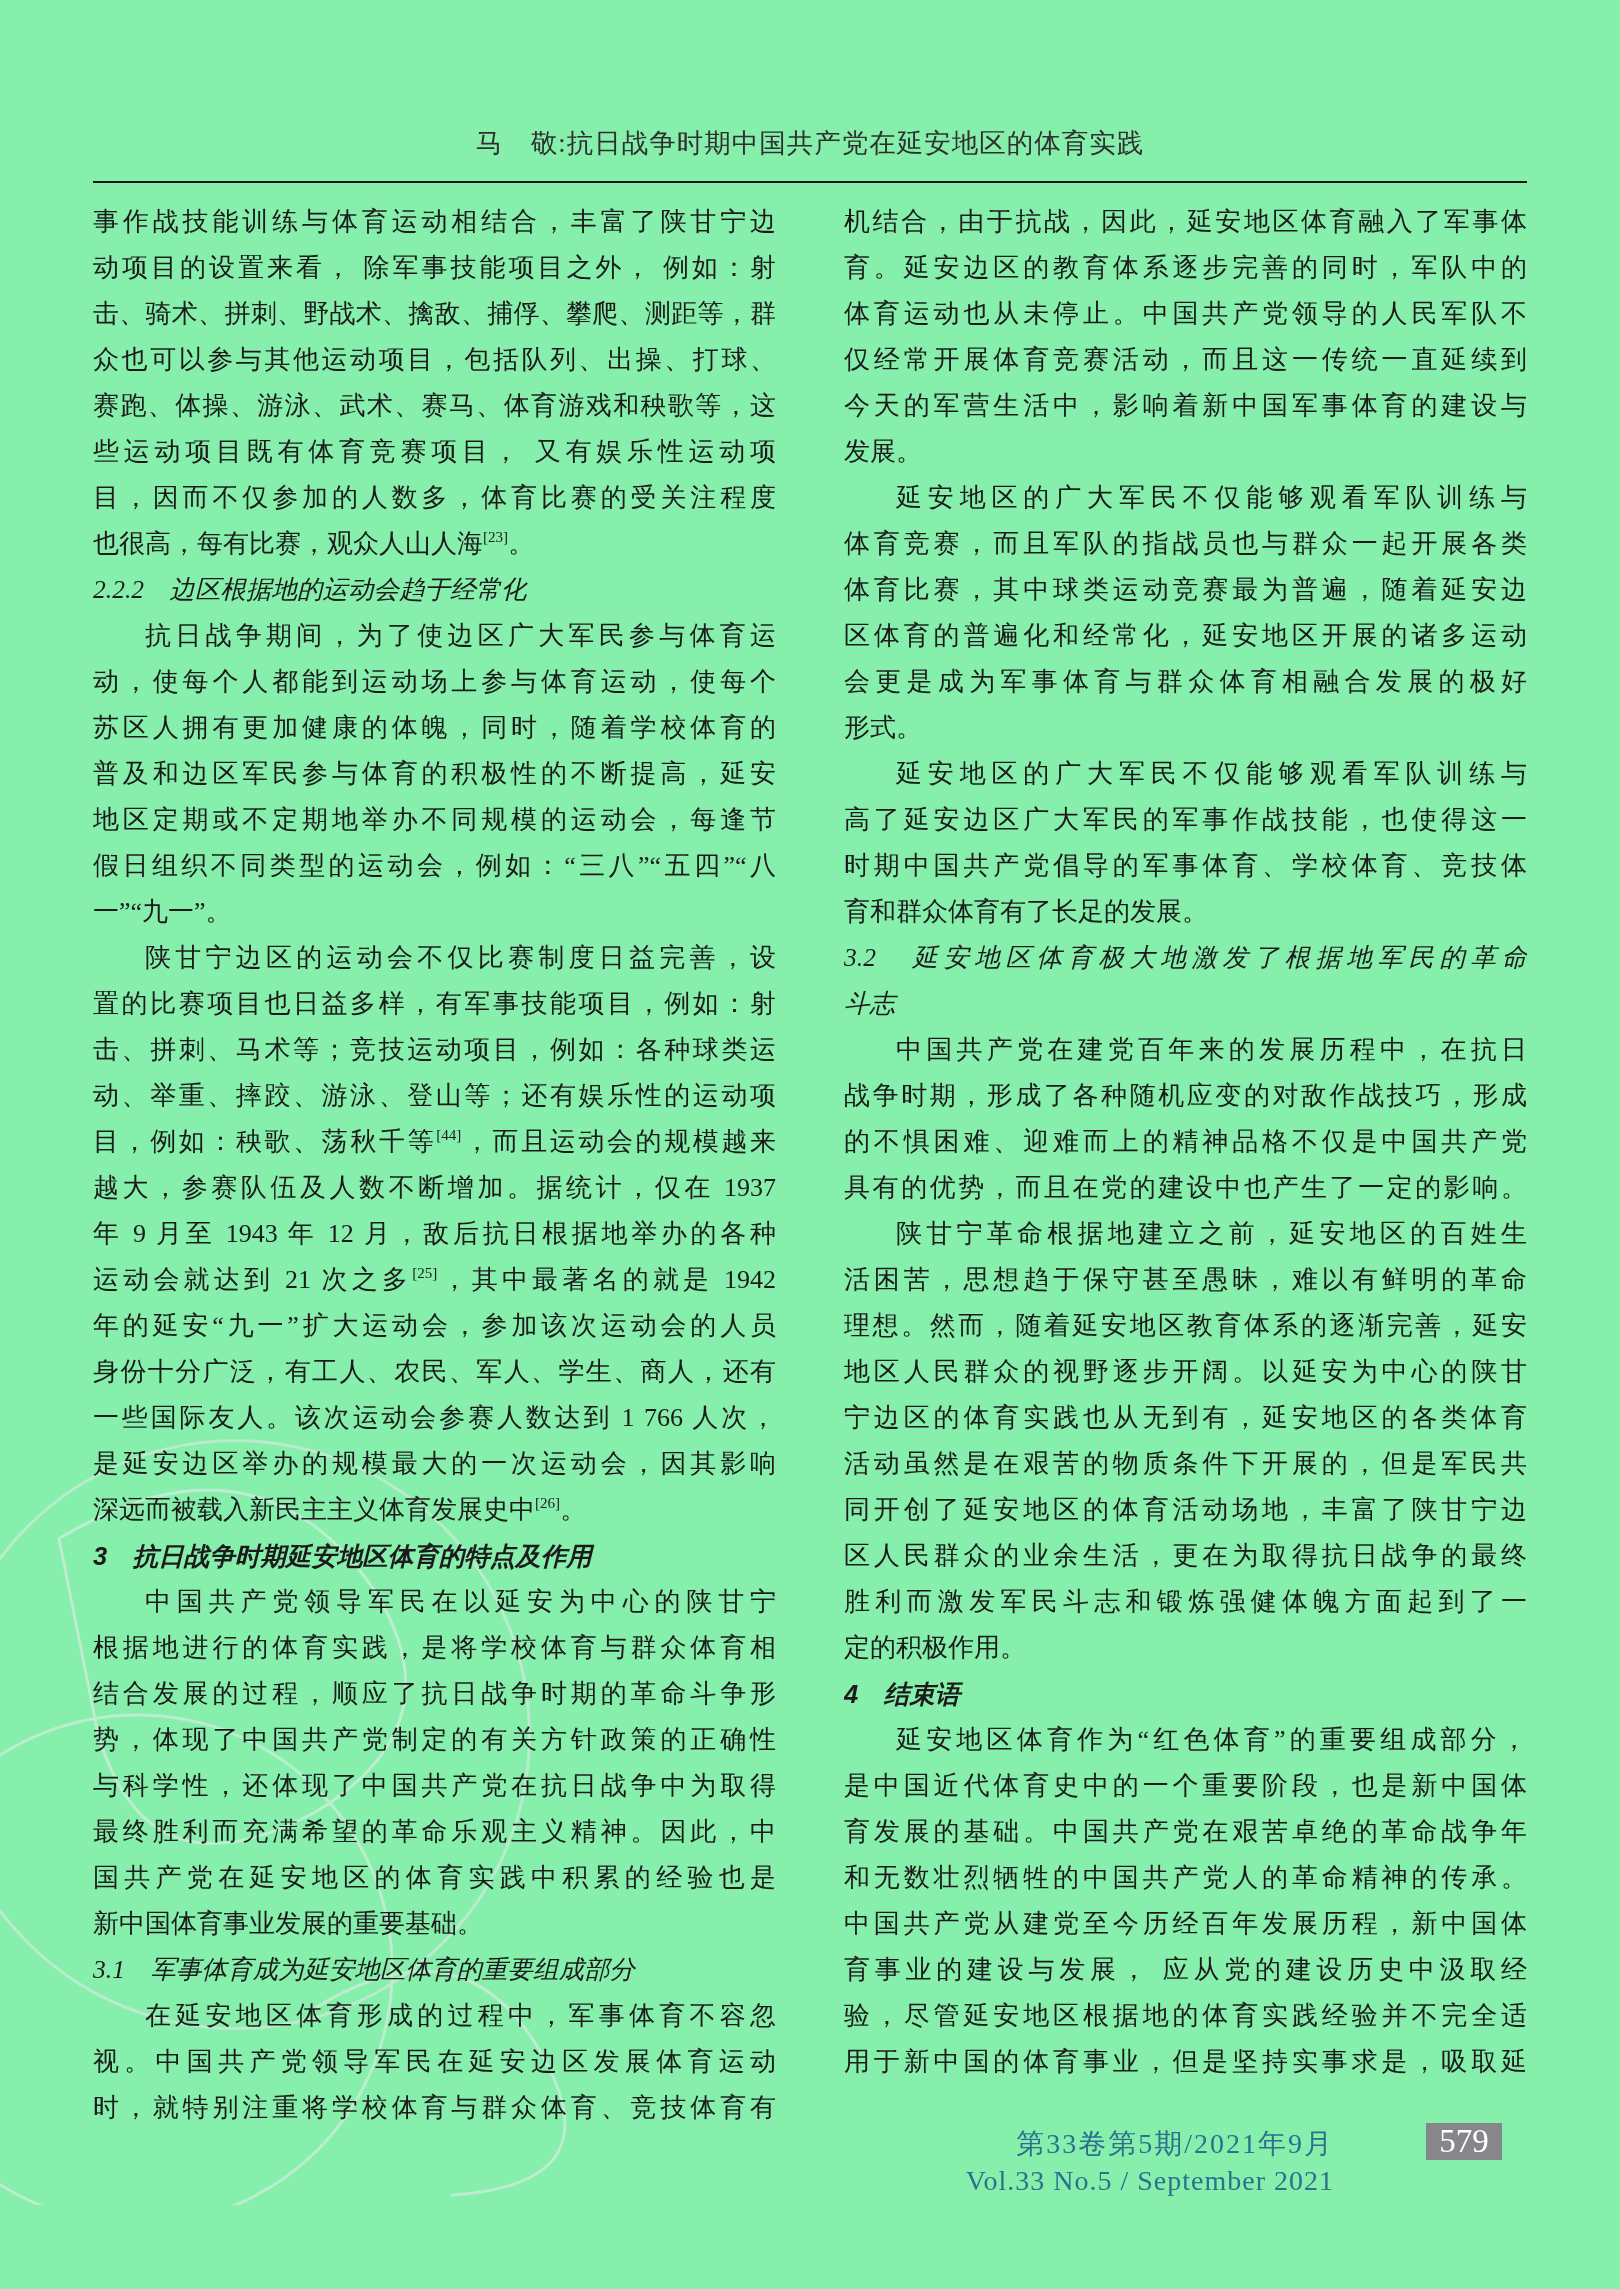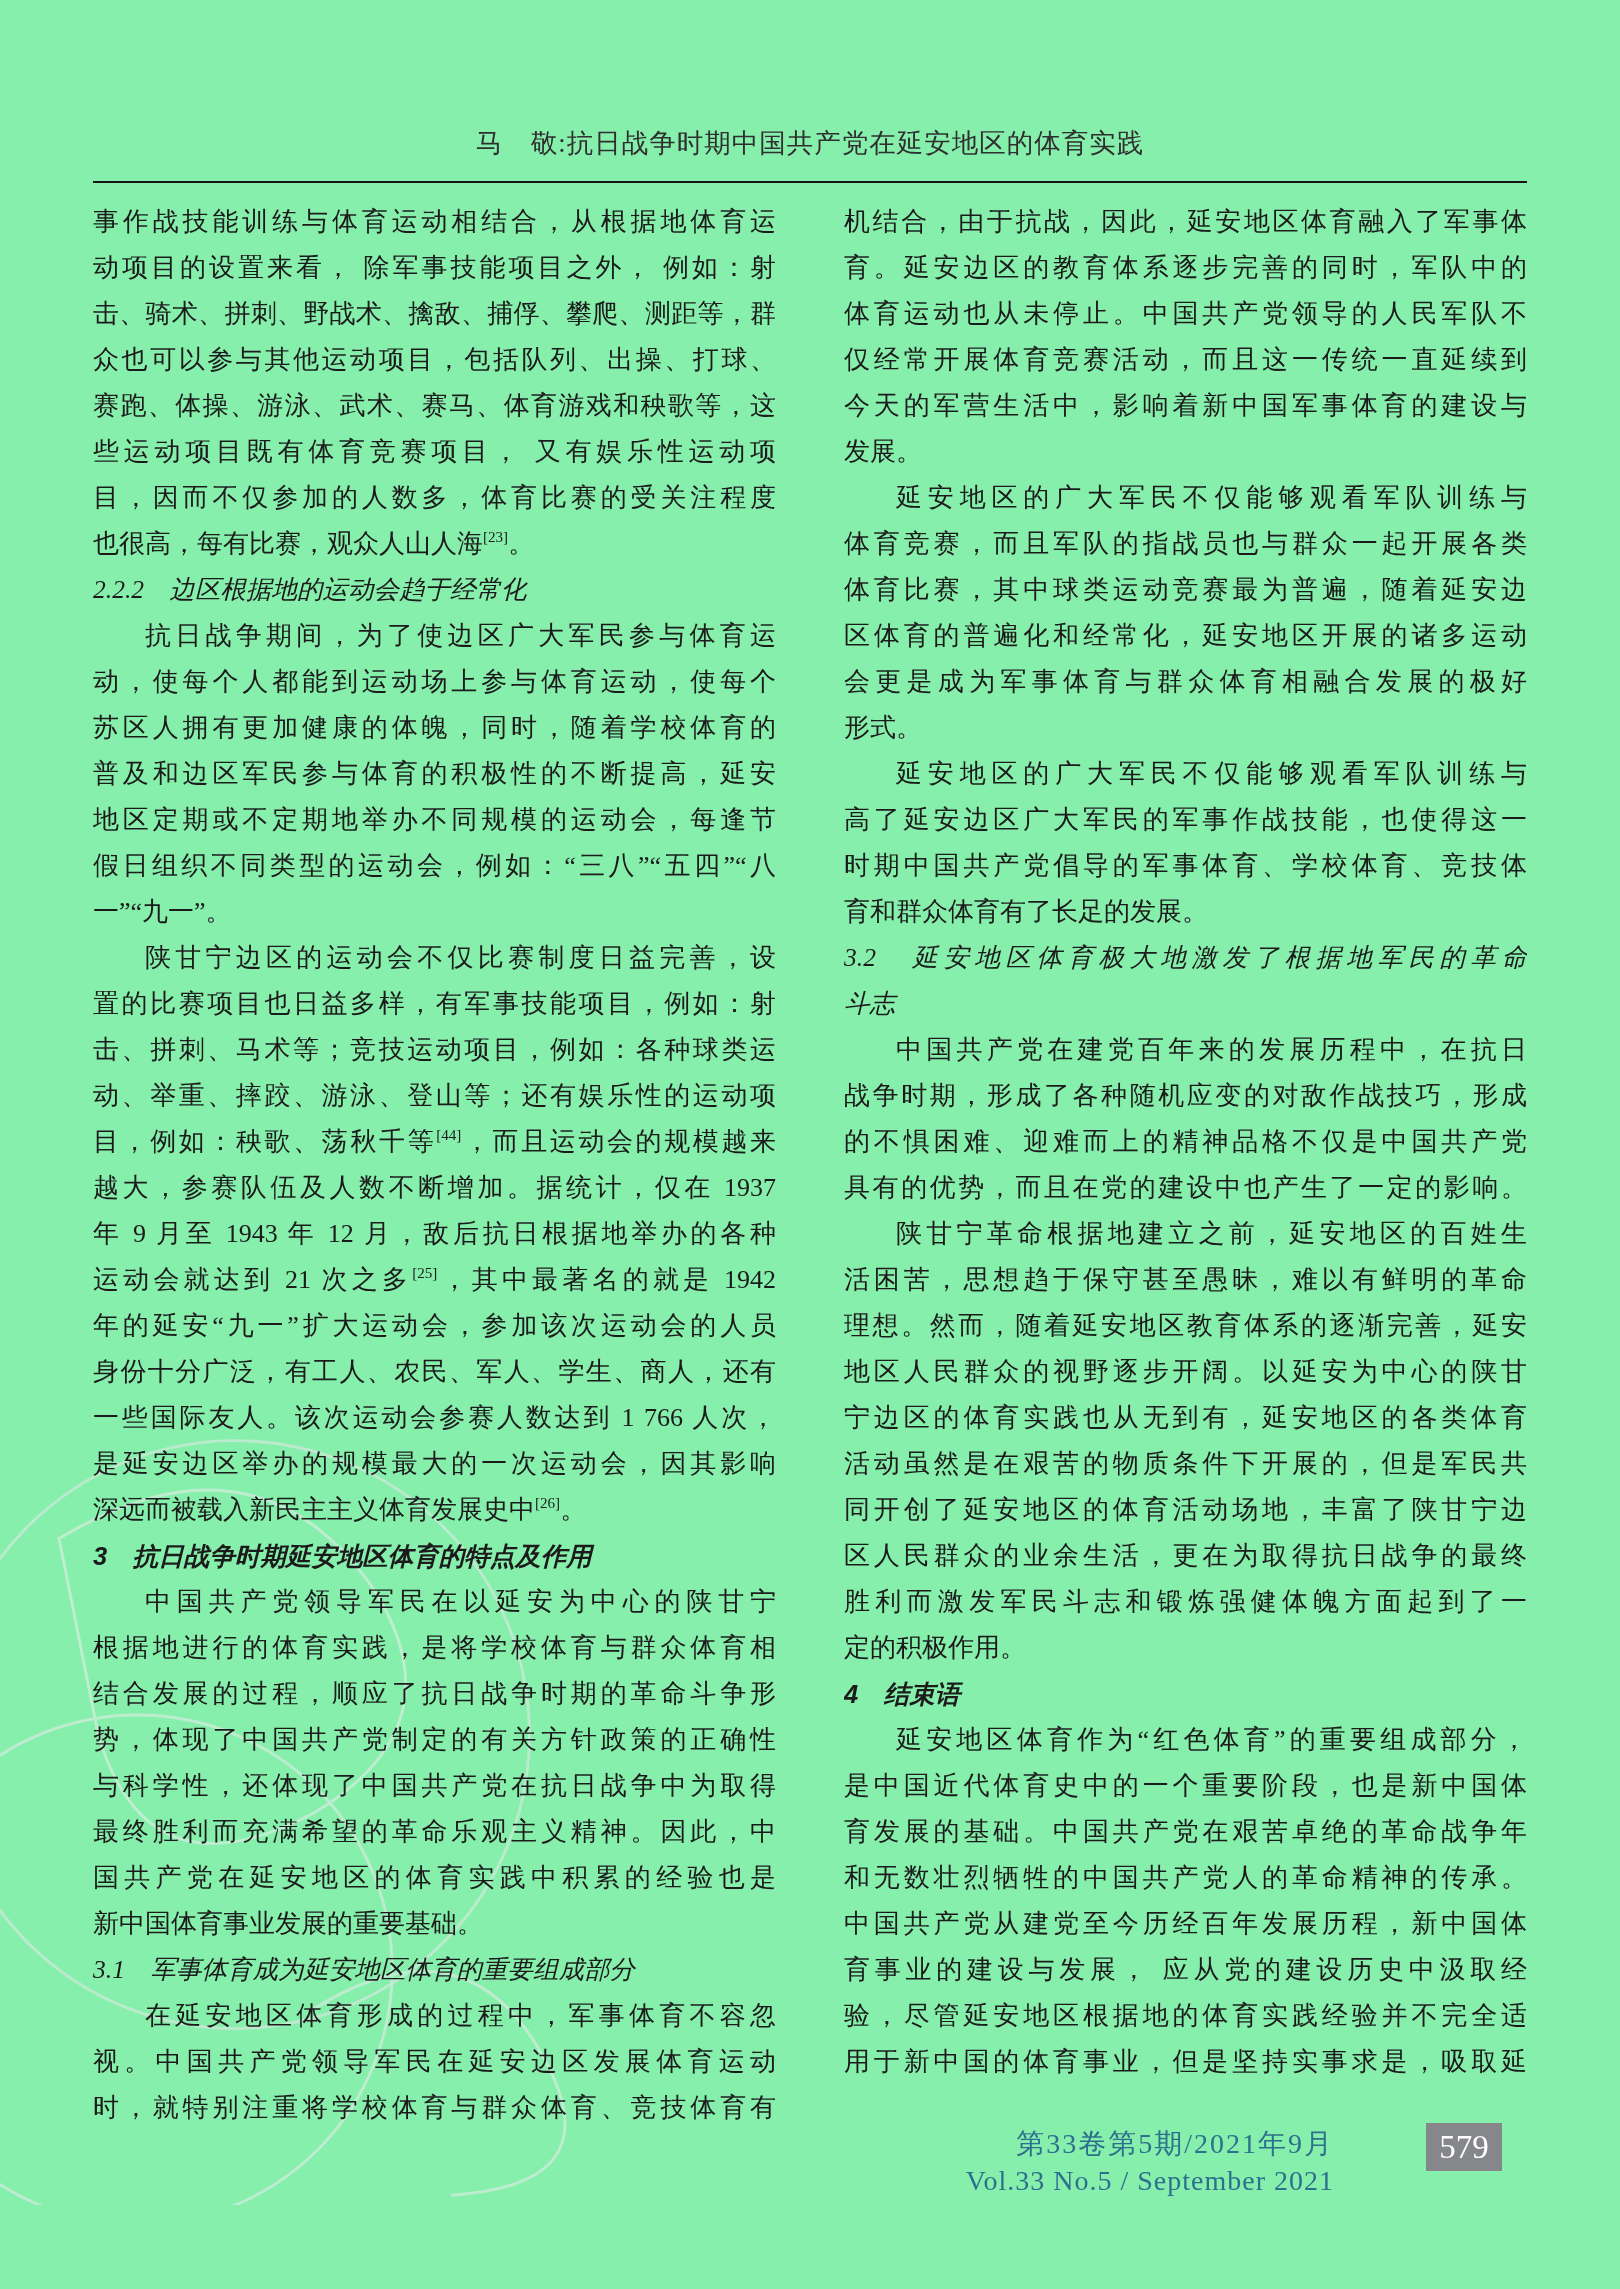--- a/index.html
+++ b/index.html
@@ -49,21 +49,21 @@
   
   .footer-issue{
     position:absolute;top:2125px;right:286px;
     text-align:right;color:var(--accent,#2d708e);
     z-index:1;
   }
   .footer-issue .cn{font-size:28px;line-height:37px;letter-spacing:2px;}
   .footer-issue .en{font-size:28px;line-height:37px;letter-spacing:1px;}
   .page-badge{
     position:absolute;top:2123px;left:1426px;
-    width:76px;height:48px;
+    width:76px;height:37px;
     background:var(--badge,#85878a);
     color:#ffffff;font-size:33px;
     display:flex;align-items:center;justify-content:center;
     z-index:1;
   }
 </style>
 </head>
 <body>
 
 <div class="page">
@@ -74,21 +74,21 @@
 
   <svg class="watermark" width="804" height="1078" viewBox="0 0 820 1100" fill="none">
     <circle cx="240" cy="620" r="300" stroke="#e7e7e7" stroke-width="3"></circle>
     <circle cx="140" cy="860" r="260" stroke="#eaeaea" stroke-width="3"></circle>
     <path d="M 60 420 Q 260 300 380 470 Q 470 610 320 700 Q 150 790 100 620 Z" stroke="#ececec" stroke-width="3"></path>
     <path d="M 320 900 Q 480 800 560 960 Q 620 1080 460 1090" stroke="#ebebeb" stroke-width="3"></path>
   </svg>
 
   <div class="columns">
     <div class="column">
-        <div class="line fill">事作战技能训练与体育运动相结合，从根据地体育运</div>
+        <div class="line fill">事作战技能训练与体育运动相结合，丰富了陕甘宁边</div>
         <div class="line fill">动项目的设置来看， 除军事技能项目之外， 例如：射</div>
         <div class="line fill">击、骑术、拼刺、野战术、擒敌、捕俘、攀爬、测距等，群</div>
         <div class="line fill">众也可以参与其他运动项目，包括队列、出操、打球、</div>
         <div class="line fill">赛跑、体操、游泳、武术、赛马、体育游戏和秧歌等，这</div>
         <div class="line fill">些运动项目既有体育竞赛项目， 又有娱乐性运动项</div>
         <div class="line fill">目，因而不仅参加的人数多，体育比赛的受关注程度</div>
         <div class="line">也很高，每有比赛，观众人山人海<sup class="ref">[23]</sup>。</div>
         <div class="line kai">2.2.2　边区根据地的运动会趋于经常化</div>
         <div class="line ind fill">抗日战争期间，为了使边区广大军民参与体育运</div>
         <div class="line fill">动，使每个人都能到运动场上参与体育运动，使每个</div>

